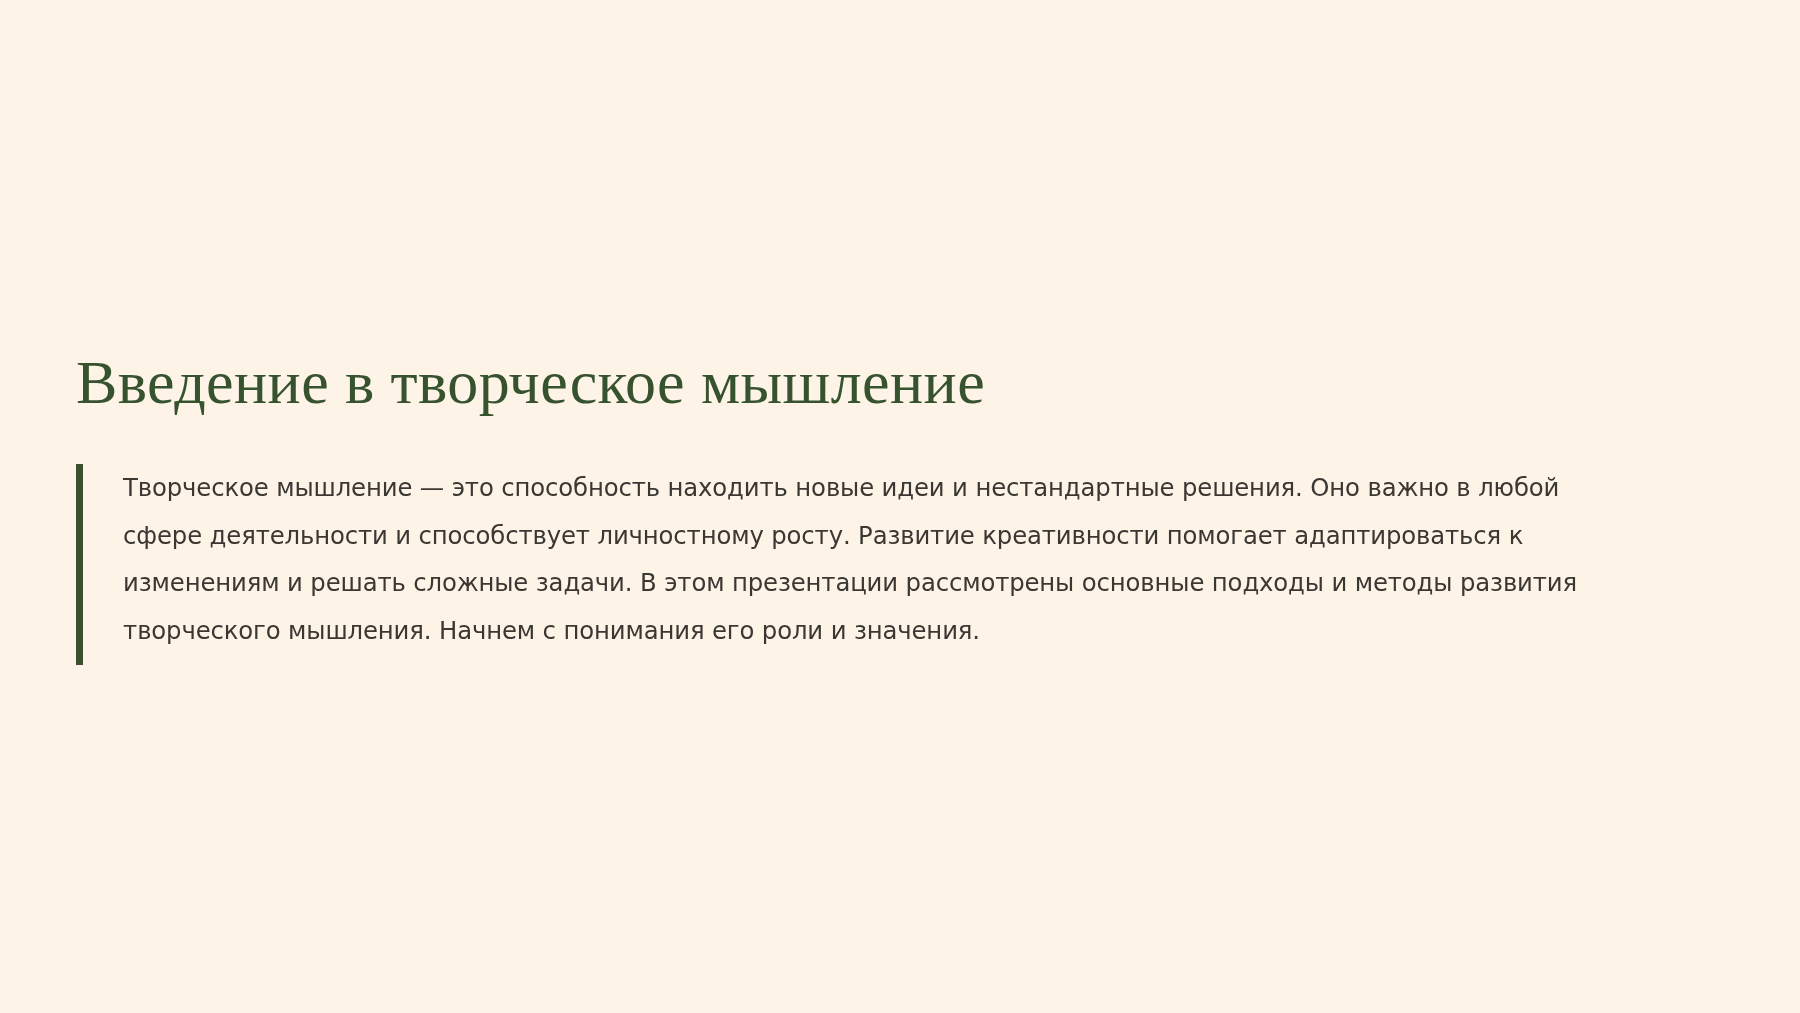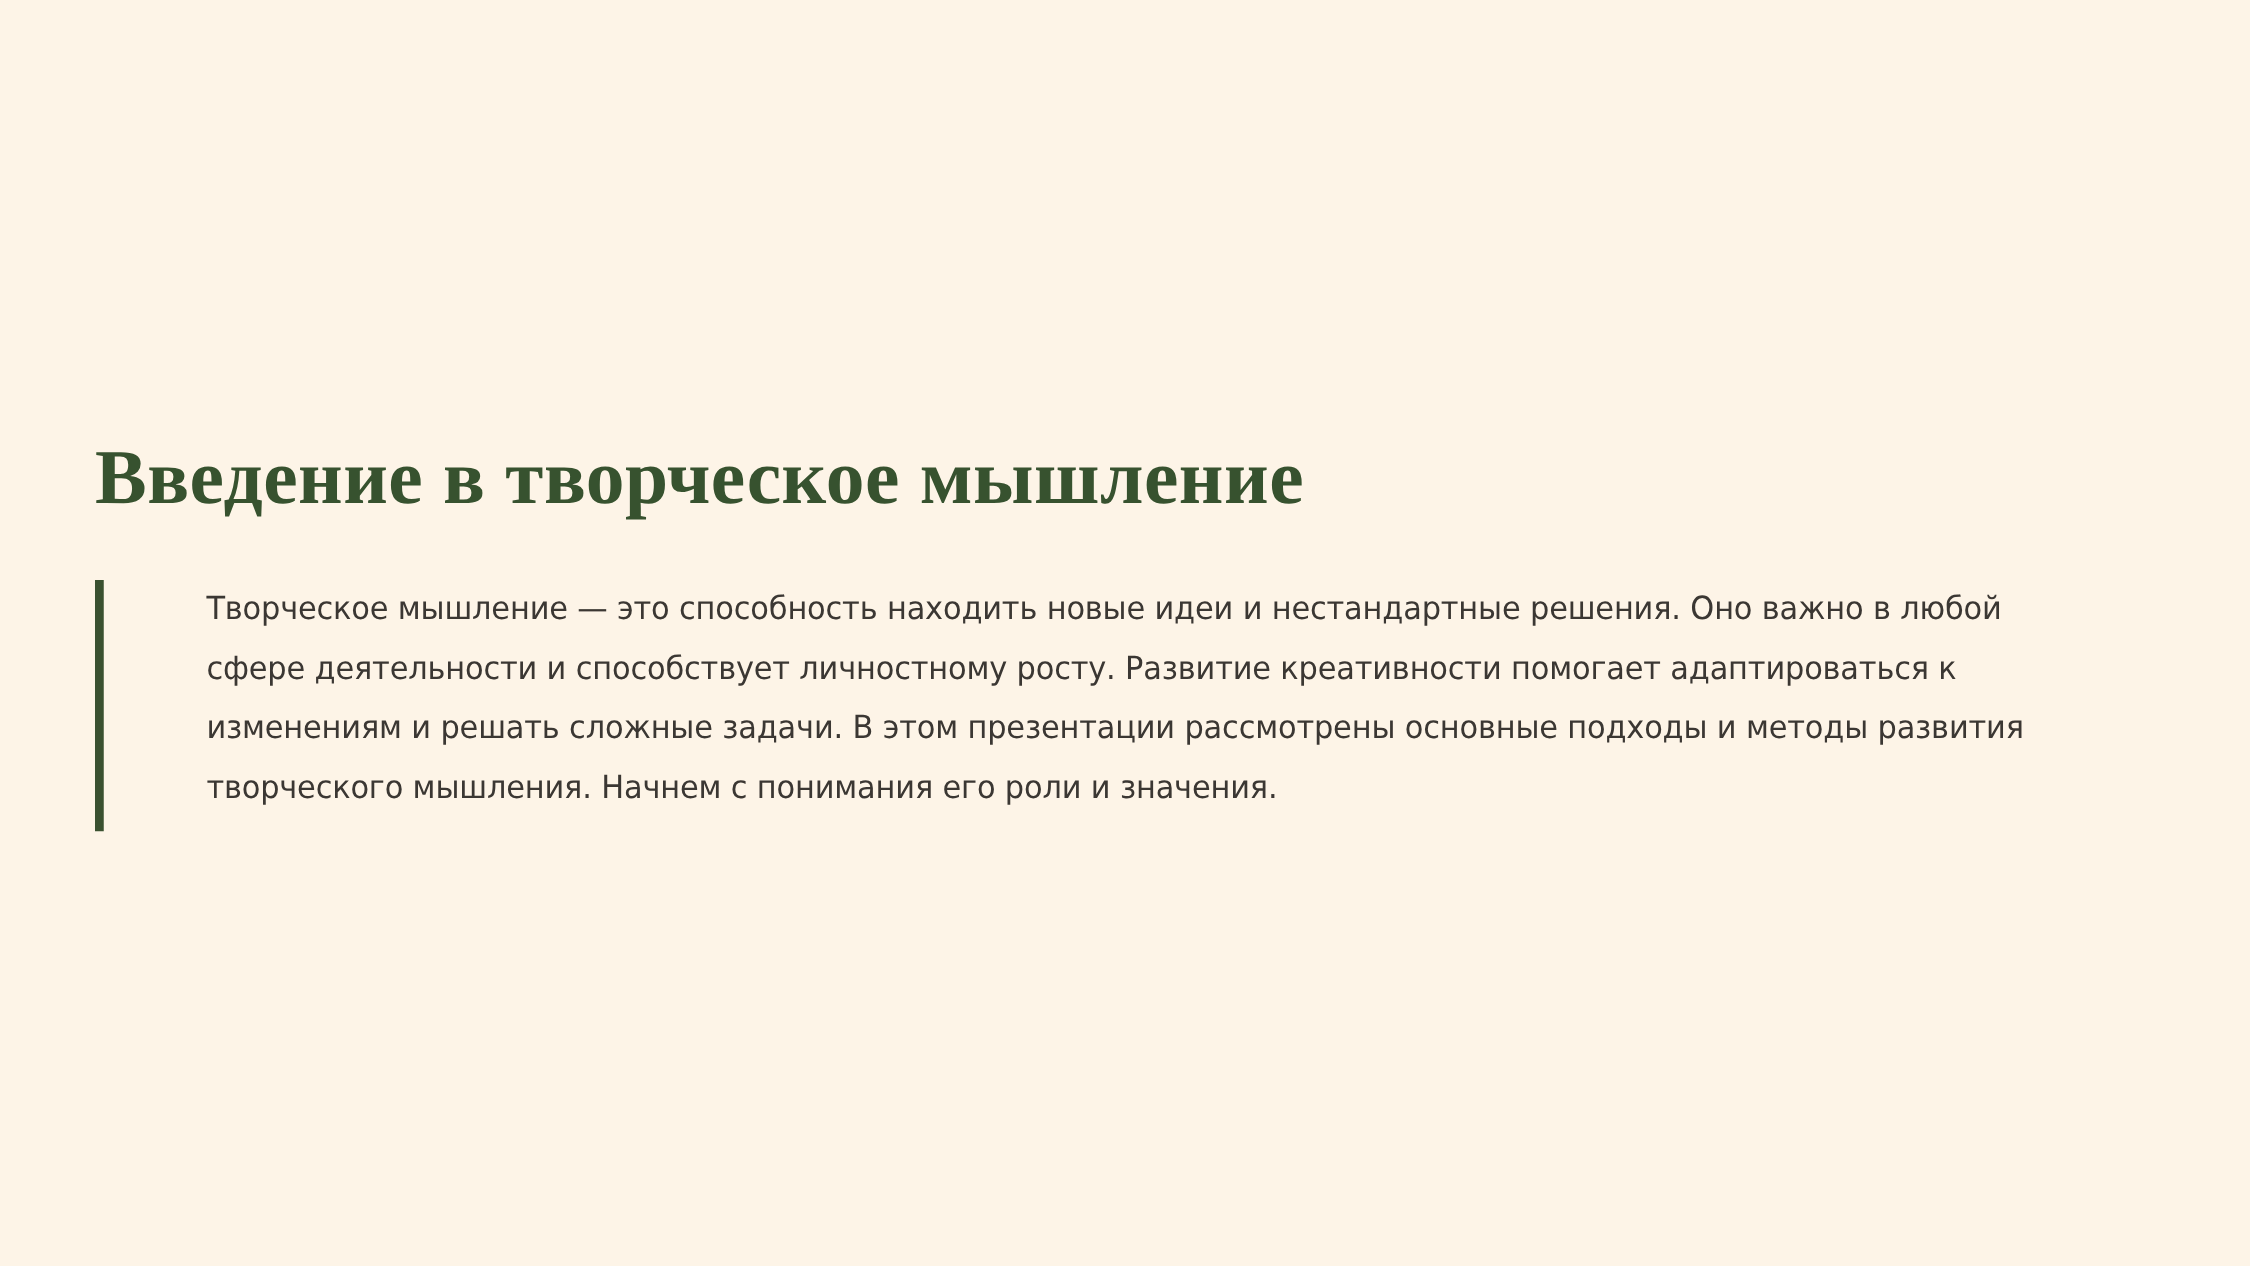--- a/index.html
+++ b/index.html
@@ -20,35 +20,34 @@
     background: #fdf4e7;
     box-sizing: border-box;
     overflow: hidden;
   }
   #slide-title {
     position: absolute;
     left: 76px;
     top: 348px;
     margin: 0;
     font-family: "Liberation Serif", "DejaVu Serif", serif;
-    font-weight: 700;
+    font-weight: 400;
     font-size: 62px;
     line-height: 1.12;
     letter-spacing: 0.4px;
     color: #37522f;
     white-space: nowrap;
   }
   #body-block {
     position: absolute;
     left: 76px;
     top: 464px;
     width: 1680px;
     display: flex;
     align-items: stretch;
-    justify-content: space-between;
   }
   #accent-bar {
     width: 7px;
     min-height: 201px;
     background: #3a5130;
     flex: 0 0 auto;
   }
   #body-text {
     margin: 0;
     padding: 0 0 0 42px;

